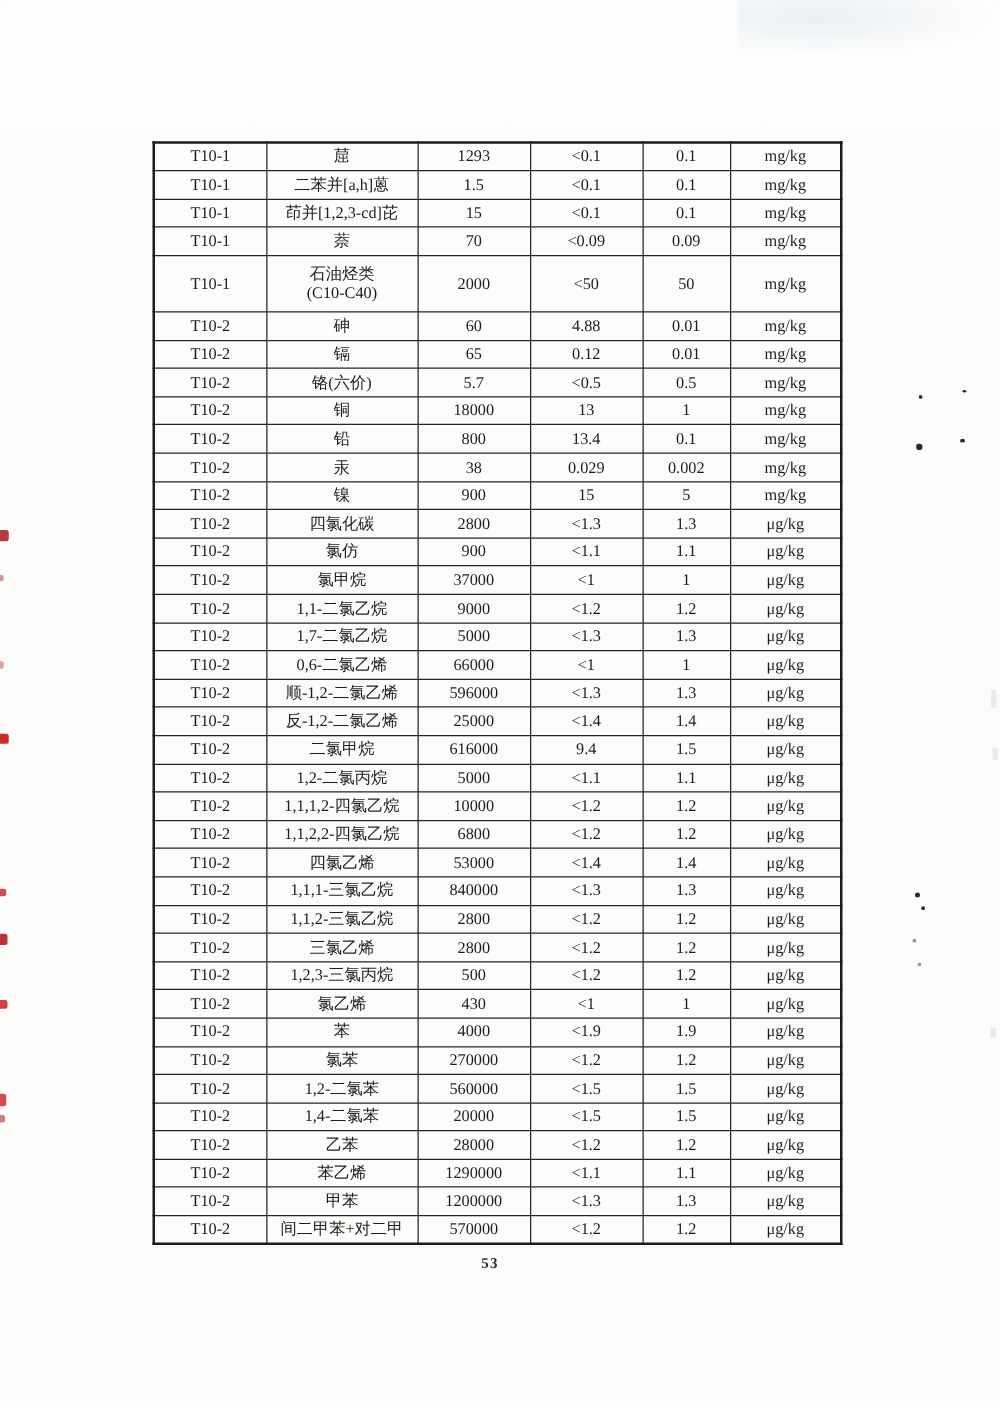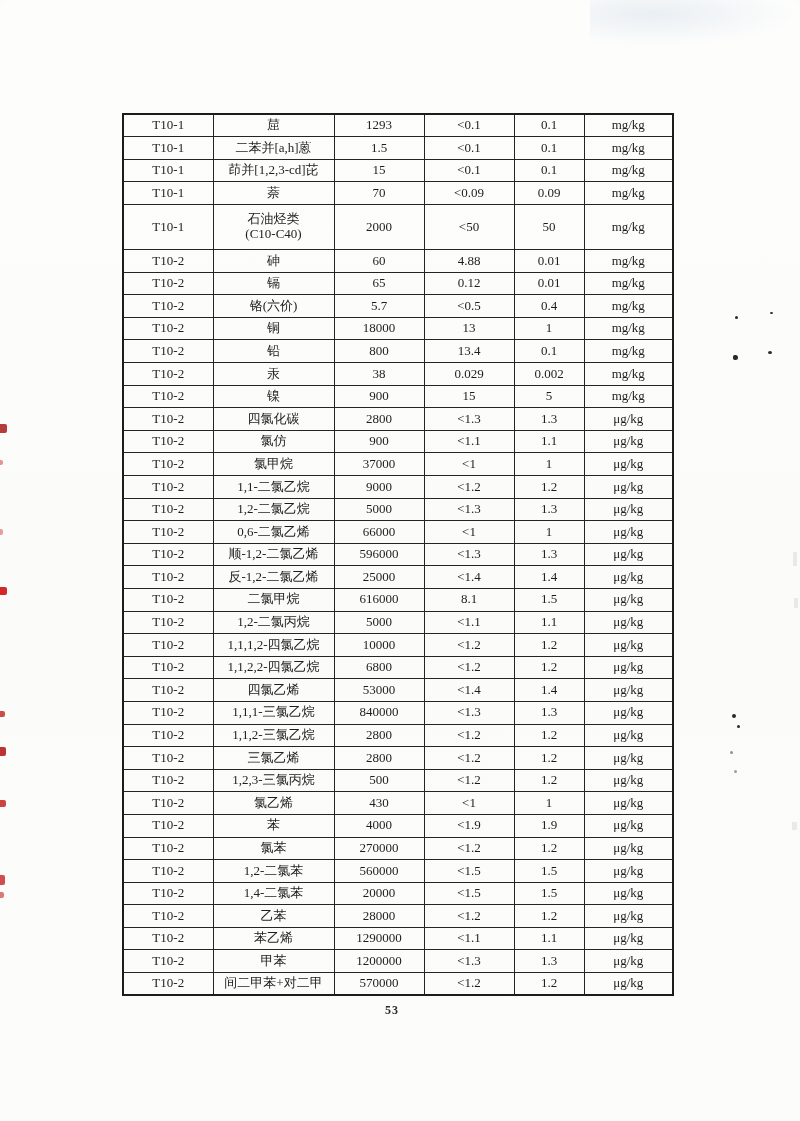--- a/index.html
+++ b/index.html
@@ -160,21 +160,21 @@
           <td>65</td>
           <td>0.12</td>
           <td>0.01</td>
           <td>mg/kg</td>
         </tr>
         <tr>
           <td>T10-2</td>
           <td class="analyte">铬(六价)</td>
           <td>5.7</td>
           <td>&lt;0.5</td>
-          <td>0.4</td>
+          <td>0.5</td>
           <td>mg/kg</td>
         </tr>
         <tr>
           <td>T10-2</td>
           <td class="analyte">铜</td>
           <td>18000</td>
           <td>13</td>
           <td>1</td>
           <td>mg/kg</td>
         </tr>
@@ -229,21 +229,21 @@
         <tr>
           <td>T10-2</td>
           <td class="analyte">1,1-二氯乙烷</td>
           <td>9000</td>
           <td>&lt;1.2</td>
           <td>1.2</td>
           <td>μg/kg</td>
         </tr>
         <tr>
           <td>T10-2</td>
-          <td class="analyte">1,2-二氯乙烷</td>
+          <td class="analyte">1,7-二氯乙烷</td>
           <td>5000</td>
           <td>&lt;1.3</td>
           <td>1.3</td>
           <td>μg/kg</td>
         </tr>
         <tr>
           <td>T10-2</td>
           <td class="analyte">0,6-二氯乙烯</td>
           <td>66000</td>
           <td>&lt;1</td>
@@ -263,21 +263,21 @@
           <td class="analyte">反-1,2-二氯乙烯</td>
           <td>25000</td>
           <td>&lt;1.4</td>
           <td>1.4</td>
           <td>μg/kg</td>
         </tr>
         <tr>
           <td>T10-2</td>
           <td class="analyte">二氯甲烷</td>
           <td>616000</td>
-          <td>8.1</td>
+          <td>9.4</td>
           <td>1.5</td>
           <td>μg/kg</td>
         </tr>
         <tr>
           <td>T10-2</td>
           <td class="analyte">1,2-二氯丙烷</td>
           <td>5000</td>
           <td>&lt;1.1</td>
           <td>1.1</td>
           <td>μg/kg</td>

